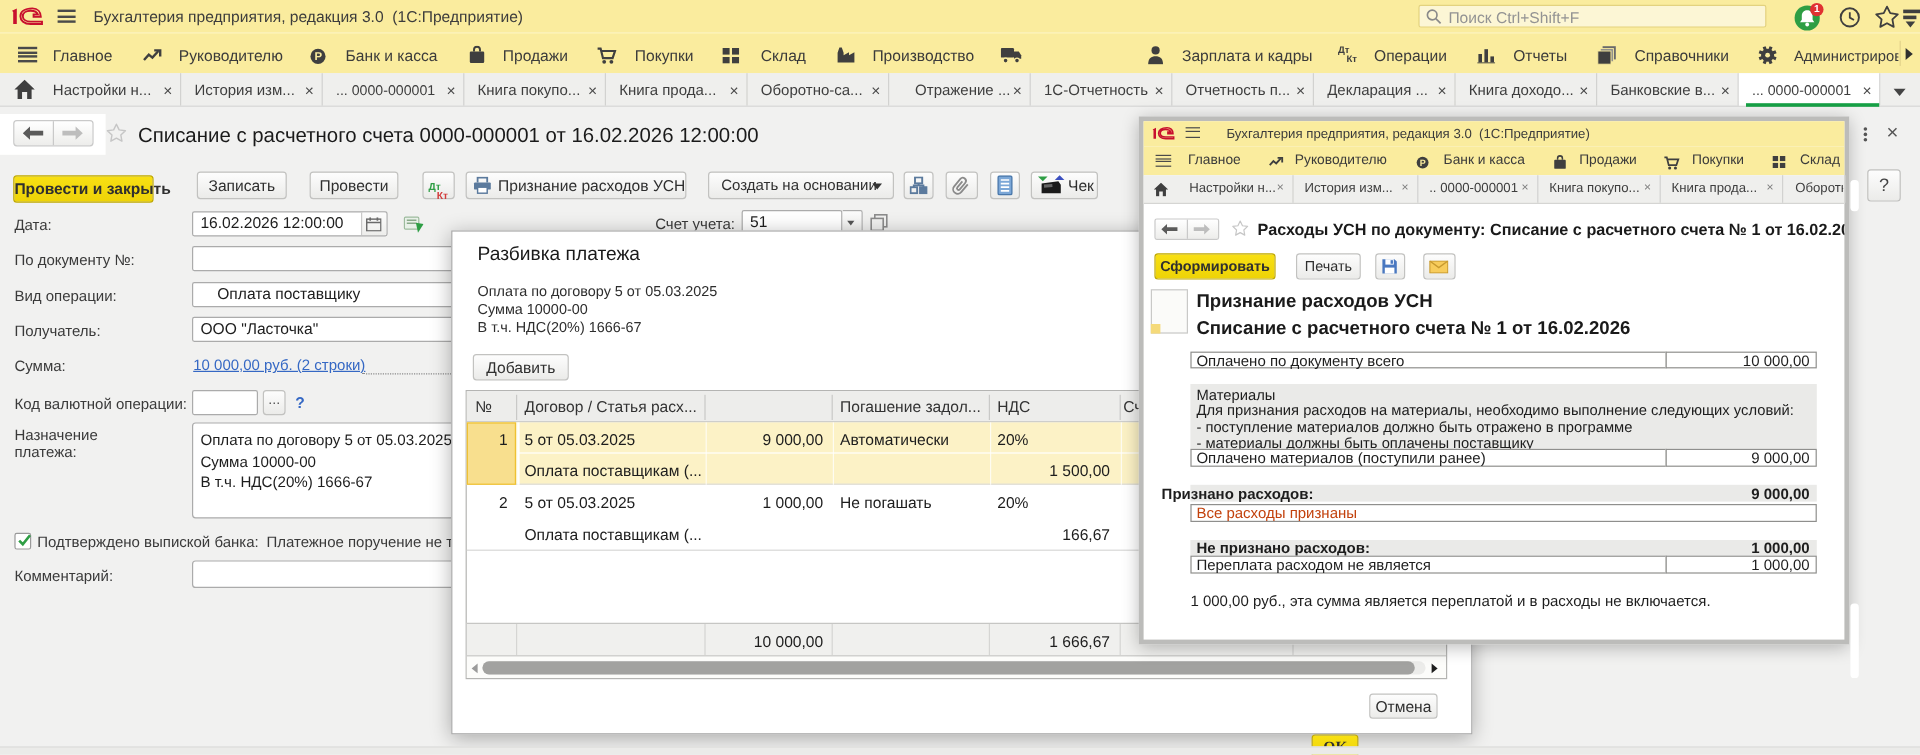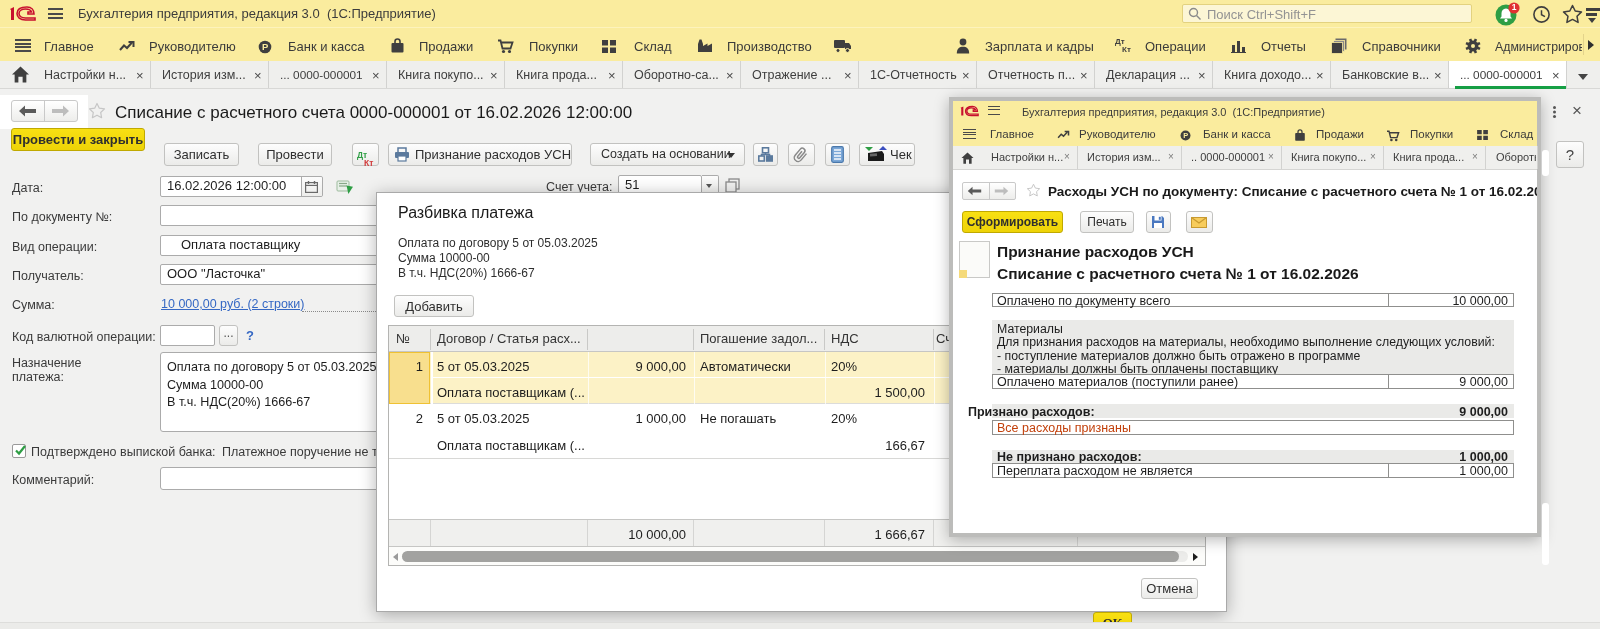--- a/index.html
+++ b/index.html
@@ -160,21 +160,21 @@
 <div class="abs" style="left:387px;top:61px;width:118px;height:27px;border-right:1px solid #d2d2d0;"></div>
 <div class="abs tabtxt" style="left:398px;top:68px;width:90px;">Книга покупо...</div>
 <div class="abs x" style="left:490px;top:68px;">×</div>
 <div class="abs" style="left:505px;top:61px;width:118px;height:27px;border-right:1px solid #d2d2d0;"></div>
 <div class="abs tabtxt" style="left:516px;top:68px;width:90px;">Книга прода...</div>
 <div class="abs x" style="left:608px;top:68px;">×</div>
 <div class="abs" style="left:623px;top:61px;width:118px;height:27px;border-right:1px solid #d2d2d0;"></div>
 <div class="abs tabtxt" style="left:634px;top:68px;width:90px;">Оборотно-са...</div>
 <div class="abs x" style="left:726px;top:68px;">×</div>
 <div class="abs" style="left:741px;top:61px;width:118px;height:27px;border-right:1px solid #d2d2d0;"></div>
-<div class="abs tabtxt" style="left:752px;top:68px;width:90px;">Отражение ...</div>
+<div class="abs tabtxt" style="left:752px;top:68px;width:90px;text-align:right;">Отражение ...</div>
 <div class="abs x" style="left:844px;top:68px;">×</div>
 <div class="abs" style="left:859px;top:61px;width:118px;height:27px;border-right:1px solid #d2d2d0;"></div>
 <div class="abs tabtxt" style="left:870px;top:68px;width:90px;">1С-Отчетность</div>
 <div class="abs x" style="left:962px;top:68px;">×</div>
 <div class="abs" style="left:977px;top:61px;width:118px;height:27px;border-right:1px solid #d2d2d0;"></div>
 <div class="abs tabtxt" style="left:988px;top:68px;width:90px;">Отчетность п...</div>
 <div class="abs x" style="left:1080px;top:68px;">×</div>
 <div class="abs" style="left:1095px;top:61px;width:118px;height:27px;border-right:1px solid #d2d2d0;"></div>
 <div class="abs tabtxt" style="left:1106px;top:68px;width:90px;">Декларация ...</div>
 <div class="abs x" style="left:1198px;top:68px;">×</div>
@@ -197,21 +197,21 @@
     <path d="M7 0.5 L1 6 L7 11.5 L7 8 L18 8 L18 4 L7 4 Z" fill="#5a5a5a"></path>
   </svg>
 <svg class="abs" style="left:51px;top:105px;" width="19" height="12" viewBox="0 0 19 12">
     <path d="M12 0.5 L18 6 L12 11.5 L12 8 L1 8 L1 4 L12 4 Z" fill="#bdbdbd"></path>
   </svg>
 <svg class="abs" style="left:88px;top:102px;" width="18" height="17" viewBox="0 0 18 17">
     <path d="M9 1.5 L11.3 6.2 L16.5 6.9 L12.7 10.5 L13.6 15.7 L9 13.2 L4.4 15.7 L5.3 10.5 L1.5 6.9 L6.7 6.2 Z" fill="none" stroke="#c6c6c6" stroke-width="1.2" stroke-linejoin="round"></path>
   </svg>
 <div class="abs" style="left:115px;top:103px;font-size:17px;color:#1a1a1a;white-space:nowrap;">Списание с расчетного счета 0000-000001 от 16.02.2026 12:00:00</div>
 
-<div class="btn ybtn" style="left:11px;top:128px;width:134px;text-align:center;">Провести и закрыть</div>
+<div class="btn ybtn" style="left:11px;top:146px;width:117px;text-align:center;">Провести и закрыть</div>
 <div class="btn" style="left:164px;top:143px;width:75px;">Записать</div>
 <div class="btn" style="left:258px;top:143px;width:74px;">Провести</div>
 <div class="btn" style="left:352px;top:143px;width:27px;">
     <span style="position:absolute;left:4px;top:1px;font-size:8.5px;font-weight:bold;color:#2e9e44;">Дт</span>
     <span style="position:absolute;left:11px;top:9px;font-size:8.5px;font-weight:bold;color:#d23b3b;">Кт</span>
   </div>
 <div class="btn" style="left:388px;top:143px;width:184px;text-align:left;padding-left:26px;">Признание расходов УСН</div>
 <svg class="abs" style="left:394px;top:147px;" width="16" height="15" viewBox="0 0 16 15">
     <path d="M4 5 L4 1 L12 1 L12 5" fill="none" stroke="#5b7a9d" stroke-width="1.5"></path>
     <rect x="1" y="5" width="14" height="6" rx="1" fill="#5b7a9d"></rect>
@@ -491,20 +491,21 @@
 <div class="abs" style="left:992px;top:420px;width:522px;height:15px;border:1px solid #8f8f8d;background:#fff;"></div>
 <div class="abs" style="left:997px;top:421px;font-size:12.5px;color:#c2410c;white-space:nowrap;">Все расходы признаны</div>
 <div class="abs" style="left:992px;top:450px;width:522px;height:13px;background:#eaeae8;"></div>
 <div class="abs" style="left:997px;top:450px;font-size:12.5px;color:#1d1d1d;white-space:nowrap;font-weight:bold;">Не признано расходов:</div>
 <div class="abs" style="left:1388px;top:450px;font-size:12.5px;color:#1d1d1d;white-space:nowrap;font-weight:bold;width:120px;text-align:right;">1 000,00</div>
 <div class="abs" style="left:992px;top:463px;width:397px;height:15px;border:1px solid #8f8f8d;background:#fff;"></div>
 <div class="abs" style="left:1388px;top:463px;width:126px;height:15px;border:1px solid #8f8f8d;background:#fff;"></div>
 <div class="abs" style="left:997px;top:464px;font-size:12.5px;color:#1d1d1d;white-space:nowrap;">Переплата расходом не является</div>
 <div class="abs" style="left:1388px;top:464px;font-size:12.5px;color:#1d1d1d;white-space:nowrap;width:120px;text-align:right;">1 000,00</div>
 <div class="abs" style="left:992px;top:494px;width:522px;font-size:12.5px;color:#1d1d1d;line-height:14.3px;">
+    <div>1 000,00 руб., эта сумма является переплатой и в расходы не включается.</div>
   </div>
 
 <div class="abs" style="left:1553px;top:106px;width:3px;height:3px;background:#555;border-radius:50%;box-shadow:0 4.5px 0 #555, 0 9px 0 #555;"></div>
 <div class="abs" style="left:1572px;top:101px;font-size:17px;color:#555;">×</div>
 <div class="abs btn" style="left:1556px;top:141px;width:28px;height:27px;line-height:25px;font-size:15px;color:#444;">?</div>
 <div class="abs" style="left:1542px;top:150px;width:7px;height:26px;background:#fff;border-radius:3px;"></div>
 <div class="abs" style="left:1542px;top:503px;width:7px;height:62px;background:#fff;border-radius:3px;"></div>
 <div class="abs" style="left:0px;top:622px;width:1600px;height:7px;background:#ebebe9;border-top:1px solid #dddddb;"></div>
 
 </body></html>

